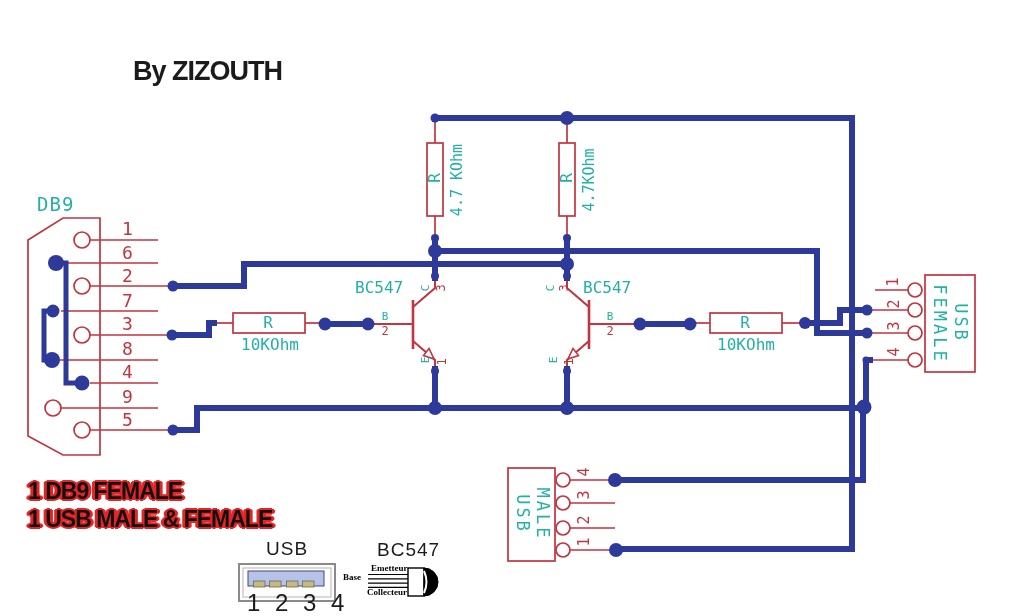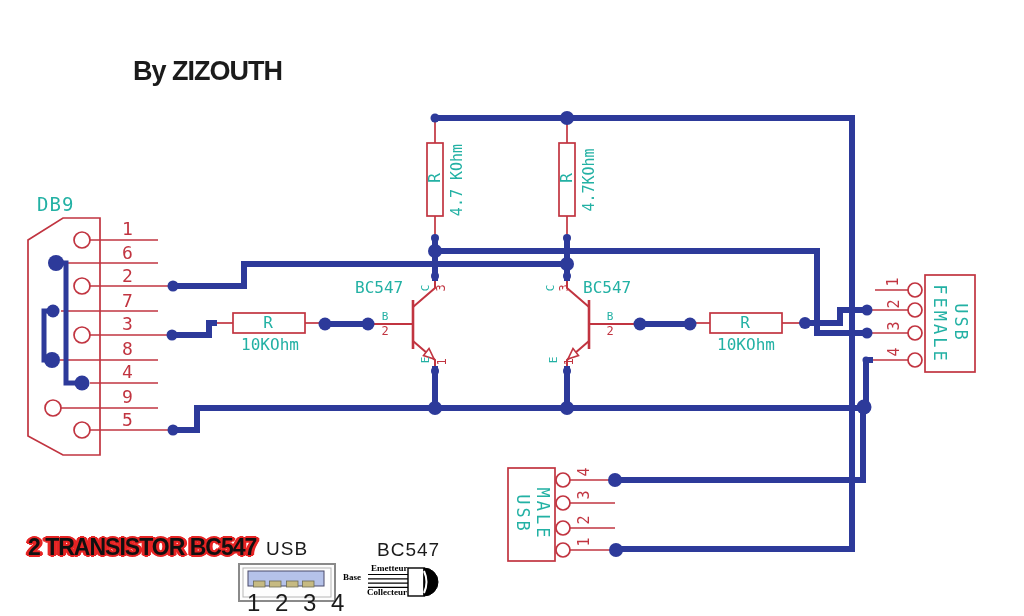--- a/index.html
+++ b/index.html
@@ -223,21 +223,22 @@
 <span class="t red rccw" style="left:894px;top:308px;font-size:15px;">3</span>
 <span class="t red rccw" style="left:894px;top:334px;font-size:15px;">4</span>
 
 <span class="t teal rcw vconn" style="left:522px;top:496px;">USB</span>
 <span class="t teal rcw vconn" style="left:542px;top:496px;">MALE</span>
 <span class="t red rccw" style="left:584px;top:454px;font-size:15px;">4</span>
 <span class="t red rccw" style="left:584px;top:477px;font-size:15px;">3</span>
 <span class="t red rccw" style="left:584px;top:502px;font-size:15px;">2</span>
 <span class="t red rccw" style="left:584px;top:524px;font-size:15px;">1</span>
 
-<div class="legend-line" style="top:516px;">2 TRANSISTOR BC547</div>
+<div class="legend-line" style="top:460px;">1 DB9 FEMALE</div>
+<div class="legend-line" style="top:488px;">1 USB MALE &amp; FEMALE</div>
 
 <span class="t iconttl" style="left:266px;top:521px;">USB</span>
 <span class="t bigdigits" style="left:247px;top:573px;">1 2 3 4</span>
 
 <span class="t iconttl" style="left:377px;top:522px;">BC547</span>
 <span class="t tiny" style="left:371px;top:546px;">Emetteur</span>
 <span class="t tiny" style="left:343px;top:555px;font-family:Liberation Serif, serif;">Base</span>
 <span class="t tiny" style="left:367px;top:570px;">Collecteur</span>
 
 </div>

